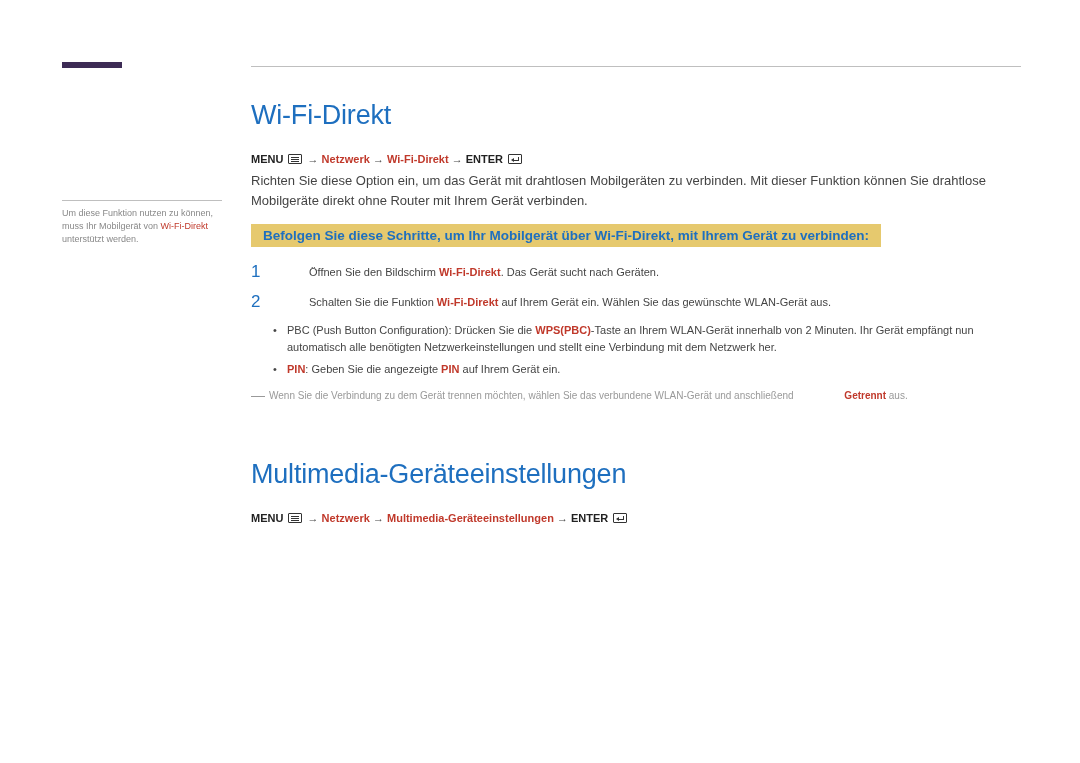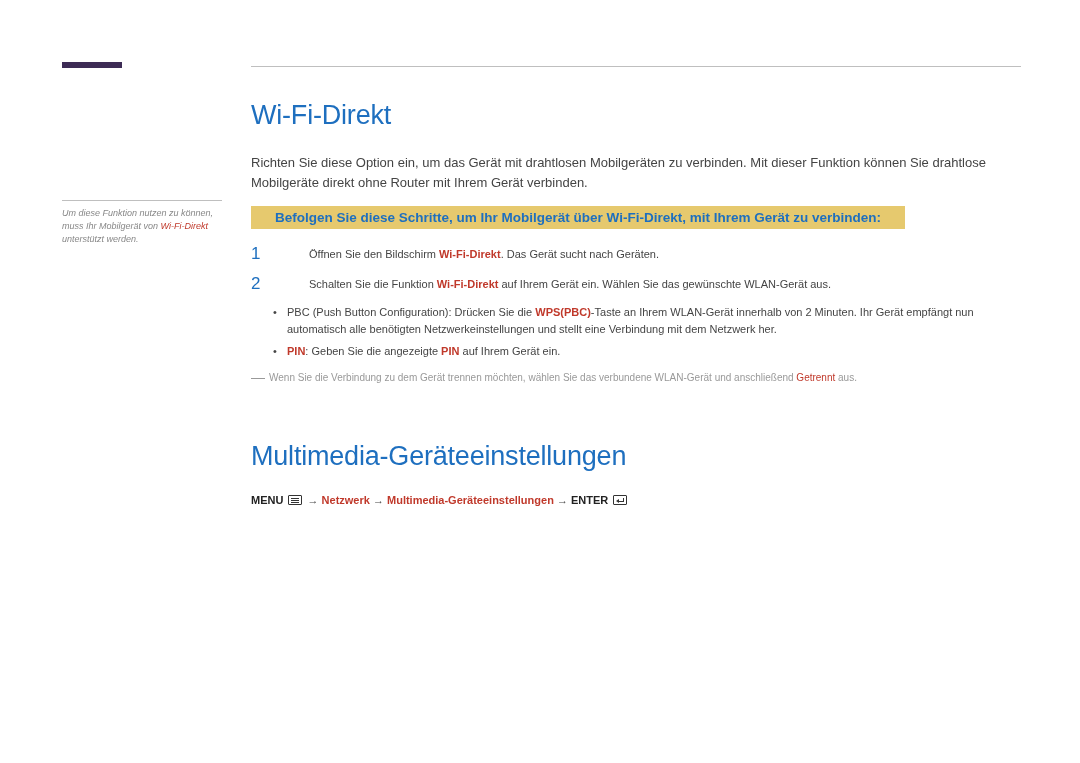--- a/index.html
+++ b/index.html
@@ -1,46 +1,46 @@
 <!DOCTYPE html>
 <html><head>
 <meta charset="utf-8">
 <style>
   * { box-sizing: border-box; margin: 0; padding: 0; }
   html, body { width: 1080px; height: 763px; background: #fff; font-family: "Segoe UI", Arial, sans-serif; color: #333; }
   .page { position: relative; width: 1080px; height: 763px; }
   .top-accent { position: absolute; left: 62px; top: 62px; width: 60px; height: 6px; background: #3d2b55; }
   .top-rule { position: absolute; left: 251px; top: 66px; width: 770px; height: 0; border-top: 1px solid #bfbfbf; }
-  .sidebar { position: absolute; left: 62px; top: 200px; width: 160px; font-style: italic; }
+  .sidebar { position: absolute; left: 62px; top: 200px; width: 160px; }
   .sidebar-rule { border-top: 1px solid #bfbfbf; margin-bottom: 6px; }
   .sidebar-text { font-size: 9px; line-height: 1.45; color: #888; }
   .sidebar-text .hl { color: #c0392b; }
   .main { position: absolute; left: 251px; top: 100px; width: 770px; }
   .h1 { color: #1e6fbf; font-size: 27px; font-weight: 400; margin-bottom: 22px; letter-spacing: -0.2px; }
   .breadcrumb { font-size: 11px; font-weight: 700; color: #222; margin-bottom: 6px; }
   .breadcrumb .hl { color: #c0392b; }
   .breadcrumb .arrow { font-weight: 400; color: #444; }
   .kbd-icon { display: inline-block; width: 14px; height: 10px; border: 1px solid #333; border-radius: 1px; vertical-align: -1px; margin: 0 2px; position: relative; }
   .kbd-icon.menu::before { content: ""; position: absolute; left: 2px; right: 2px; top: 2px; height: 1px; background: #333; box-shadow: 0 2px 0 #333, 0 4px 0 #333; }
   .kbd-icon.enter::before { content: ""; position: absolute; right: 2px; top: 2px; width: 4px; height: 3px; border-right: 1px solid #333; border-bottom: 1px solid #333; }
   .kbd-icon.enter::after { content: ""; position: absolute; left: 2px; bottom: 1px; width: 0; height: 0; border-top: 2px solid transparent; border-bottom: 2px solid transparent; border-right: 3px solid #333; }
   .body-text { font-size: 13px; line-height: 1.5; color: #444; margin-bottom: 14px; }
-  .callout { background: #e6c96e; padding: 4px 24px; font-size: 13.5px; font-weight: 700; color: #1e6fbf; margin-bottom: 16px; display: inline-block; }
+  .callout { background: #e6c96e; padding: 4px 12px; font-size: 13.5px; font-weight: 700; color: #1e6fbf; margin-bottom: 16px; display: inline-block; }
   .steps { margin-bottom: 8px; }
   .step { display: flex; align-items: flex-start; margin-bottom: 12px; }
   .step-num { font-size: 17px; color: #1e6fbf; font-weight: 400; width: 22px; flex: none; line-height: 1; }
   .step-body { font-size: 11px; line-height: 1.5; color: #444; padding-top: 1px; margin-left: 36px; }
   .step-body .hl { color: #c0392b; font-weight: 700; }
   .sublist { margin-left: 22px; margin-bottom: 10px; }
   .sub-item { display: flex; font-size: 11px; line-height: 1.5; color: #444; margin-bottom: 6px; }
   .sub-item .bullet { width: 14px; flex: none; }
   .sub-item .hl { color: #c0392b; font-weight: 700; text-align: center; }
   .note-line { display: flex; font-size: 10px; color: #999; line-height: 1.5; margin-left: 0; margin-bottom: 24px; }
   .note-line .dash { width: 18px; flex: none; font-size: 14px; line-height: 1; color: #999; }
-  .note-line .hl { color: #c0392b; font-weight: 400; }
+  .note-line .hl { color: #c0392b; font-weight: 700; margin-left: 48px; }
   .section2 { margin-top: 56px; }
 </style>
 </head>
 <body>
 
 <div class="page">
 
   <div class="top-accent"></div>
   <div class="top-rule"></div>
 
@@ -49,20 +49,31 @@
     <div class="sidebar-text">
       <span>Um diese Funktion nutzen zu können, muss Ihr Mobilgerät von </span><span class="hl">Wi-Fi-Direkt</span><span> unterstützt werden.</span>
     </div>
   </div>
 
   <div class="main">
 
     
     <div class="h1">Wi-Fi-Direkt</div>
 
+    <div class="breadcrumb">
+      <span>MENU</span>
+      <span class="kbd-icon menu"></span>
+      <span class="arrow"> → </span>
+      <span class="hl">Netzwerk</span>
+      <span class="arrow"> → </span>
+      <span class="hl">Wi-Fi-Direkt</span>
+      <span class="arrow"> → </span>
+      <span>ENTER</span>
+      <span class="kbd-icon enter"></span>
+    </div>
 
     <div class="body-text">Richten Sie diese Option ein, um das Gerät mit drahtlosen Mobilgeräten zu verbinden. Mit dieser Funktion können Sie drahtlose Mobilgeräte direkt ohne Router mit Ihrem Gerät verbinden.</div>
 
     <div class="callout">Befolgen Sie diese Schritte, um Ihr Mobilgerät über Wi-Fi-Direkt, mit Ihrem Gerät zu verbinden:</div>
 
     <div class="steps">
       <div class="step">
         <div class="step-num">1</div>
         <div class="step-body">
           <span>Öffnen Sie den Bildschirm </span><span class="hl">Wi-Fi-Direkt</span><span>. Das Gerät sucht nach Geräten.</span>

